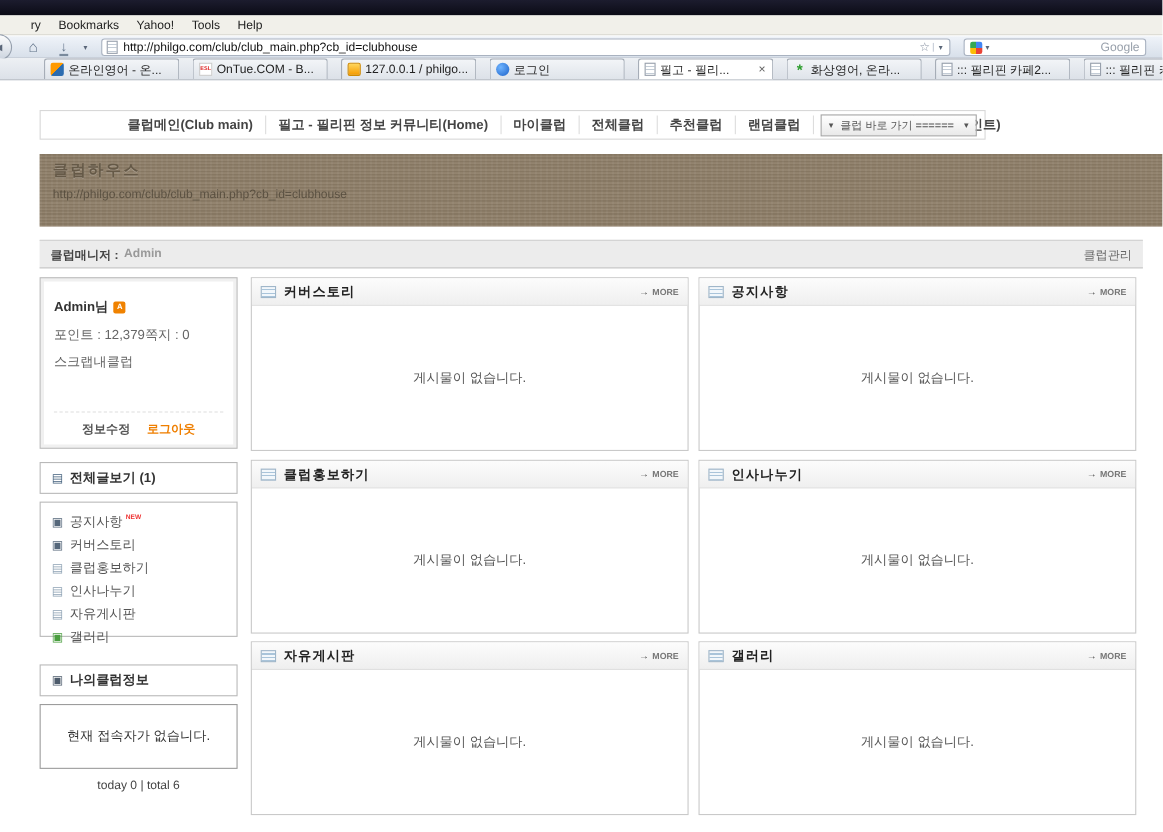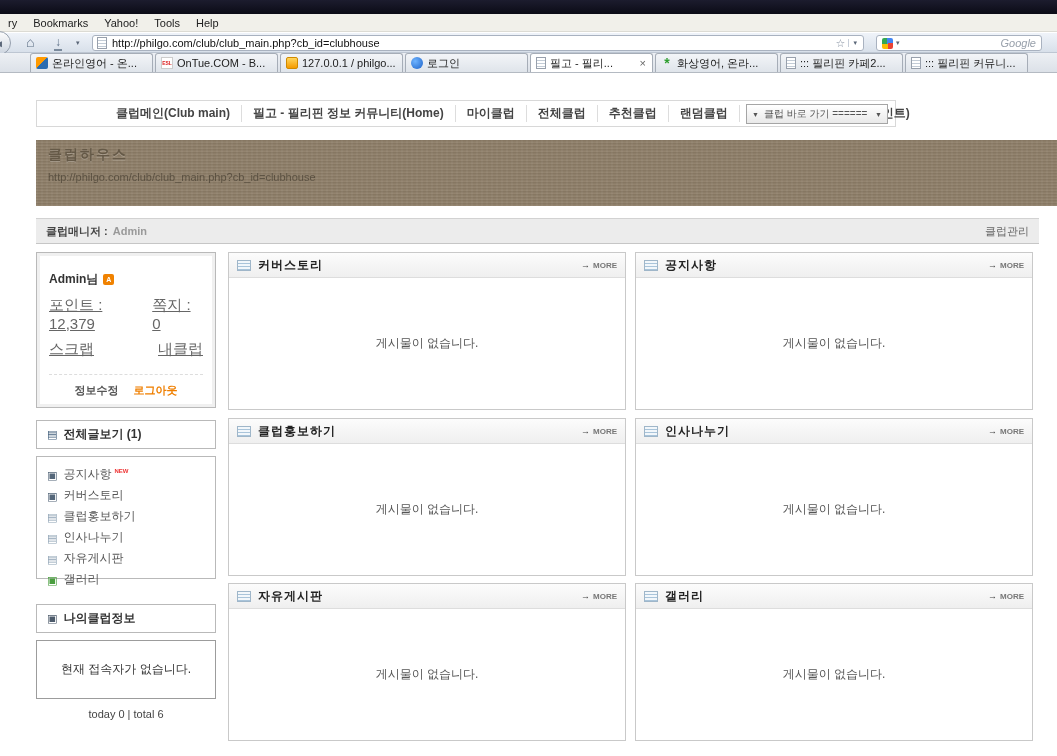--- a/index.html
+++ b/index.html
@@ -6,21 +6,21 @@
   * { box-sizing:border-box; }
   .canvas {
     position:relative; width:1057px; height:756px; overflow:hidden;
     font-family:"Liberation Sans","DejaVu Sans",sans-serif; background:#fff;
   }
   
   .titlebar { position:absolute; top:0; left:0; right:0; height:14px;
     background:linear-gradient(#1c1c2e,#0b0b16); }
   .menubar { position:absolute; top:14px; left:0; right:0; height:18px;
     background:#f1f0ea; border-bottom:1px solid #dcdbd4;
-    display:flex; align-items:center; font-size:11px; color:#222; padding-left:0; }
+    display:flex; align-items:center; font-size:11px; color:#222; padding-left:20px; }
   .mitem { padding:0 8px; cursor:default; }
   .navbar { position:absolute; top:33px; left:0; right:0; height:20px;
     background:linear-gradient(#eff3f9,#d8e0ea); border-bottom:1px solid #bdc6d2; }
   .nav-back { position:absolute; left:-13px; top:-2px; width:24px; height:24px;
     border-radius:50%; background:linear-gradient(#fdfdfd,#ccd4df);
     border:1px solid #96a0ae; color:#5a real; color:#5a6678; font-size:10px;
     display:flex; align-items:center; justify-content:center; }
   .home { position:absolute; left:26px; top:2px; font-size:14px; line-height:15px; color:#5f7187; }
   .dl { position:absolute; left:54px; top:2px; font-size:12px; line-height:14px; color:#5f7187;
     border-bottom:2px solid #7a8a9c; padding:0 1px; }
@@ -35,28 +35,28 @@
   .url-input { flex:1; border:none; outline:none; background:transparent;
     font-family:inherit; font-size:11px; color:#111; padding:0 0 0 5px; height:14px; }
   .star { flex:none; color:#8a94a4; font-size:11px; line-height:12px; padding:0 3px; }
   .url-caret { flex:none; border-left:1px solid #c6cdd8; padding:0 2px 0 4px; }
   .searchbox { position:absolute; left:876px; top:2px; width:166px; height:16px;
     background:#fff; border:1px solid #a9b2c0; border-radius:3px;
     display:flex; align-items:center; padding:0 5px; }
   .g-logo { width:11px; height:11px; flex:none; border-radius:2px;
     background:conic-gradient(#4285f4 0 25%,#ea4335 25% 50%,#fbbc05 50% 75%,#34a853 75% 100%); }
   .search-caret { margin-left:3px; }
-  .search-ph { margin-left:auto; font-size:11px; font-style:italic; color:#98a0ab; }
+  .search-ph { margin-left:auto; font-size:11px; color:#98a0ab; }
   .tabbar { position:absolute; top:53px; left:0; right:0; height:20px;
     background:linear-gradient(#edf0f4,#dce1e8); border-bottom:1px solid #b4bac2;
     display:flex; align-items:flex-end; padding-left:30px; }
   .tab { width:123px; height:19px; margin-right:2px; flex:none;
     border:1px solid #a6adb7; border-bottom:none; border-radius:3px 3px 0 0;
     background:linear-gradient(#f3f5f8,#dfe4ea);
-    display:flex; align-items:center; padding:0 5px; font-size:11px; color:#222; }
+    display:flex; align-items:center; padding:0 5px; font-size:11px; color:#222;margin-left:10px; }
   .tab.active { background:#fff; }
   .tab-label { flex:1; white-space:nowrap; overflow:hidden; }
   .tab-close { flex:none; color:#666; font-size:11px; line-height:11px; padding:0 1px; }
   .fav { width:12px; height:12px; margin-right:4px; flex:none; }
   .fav-onl { background:linear-gradient(135deg,#ff9a00 0 50%,#2b6cb0 50% 100%); border-radius:2px; }
   .fav-esl { background:#fff; border:1px solid #ccc; color:#d22; font-size:5px; font-weight:bold;
     display:flex; align-items:center; justify-content:center; letter-spacing:0; }
   .fav-pma { background:linear-gradient(#ffd65e,#f59b00); border:1px solid #d08a00; border-radius:2px; }
   .fav-login { background:radial-gradient(circle at 35% 35%,#6fb4ff,#1c62c9); border-radius:50%; }
   .fav-pin { color:#2e9e2e; font-size:14px; line-height:12px; font-weight:bold; text-align:center; }
@@ -94,21 +94,21 @@
   .sidebar { position:absolute; left:36px; top:252px; width:180px; height:480px; }
   .sbox { position:absolute; left:0; width:180px; background:#fff; border:1px solid #b9b9b9; }
   .login-box { top:0; height:156px; padding:9px 12px; box-shadow:inset 0 0 0 3px #f0f0f0; }
   .login-title { font-size:14px; font-weight:bold; color:#555;
     padding:3px 0 7px; border-bottom:1px dashed #ddd; }
   .login-title .lg { color:#f5a800; margin-left:4px; }
   .login-user { margin-top:9px; font-size:12px; font-weight:bold; color:#333;
     display:flex; align-items:center;text-align:right; }
   .badge-a { width:11px; height:11px; background:#f08200; color:#fff; font-size:7px; font-weight:bold;
     display:inline-flex; align-items:center; justify-content:center; border-radius:2px; margin-left:5px; }
-  .login-row { display:flex; justify-content:space-between; font-size:15px; color:#666; margin-top:8px;text-decoration:underline; }
+  .login-row { display:flex; font-size:12px; color:#666; margin-top:8px; }
   .login-row span { cursor:pointer; }
   .login-actions { position:absolute; left:12px; right:12px; bottom:9px;
     border-top:1px dashed #ddd; padding-top:8px; text-align:center;
     font-size:11px; font-weight:bold; }
   .edit-link { color:#555; margin-right:12px; cursor:pointer; }
   .logout-link { color:#ef7f00; cursor:pointer; }
   .sbox-allposts { top:168px; height:29px; display:flex; align-items:center;
     padding:0 10px; font-size:12px; font-weight:bold; color:#333; cursor:pointer; }
   .sbox-menu { top:204px; height:123px; padding:9px 10px; }
   .menu-item { display:flex; align-items:center; font-size:12px; color:#555;

